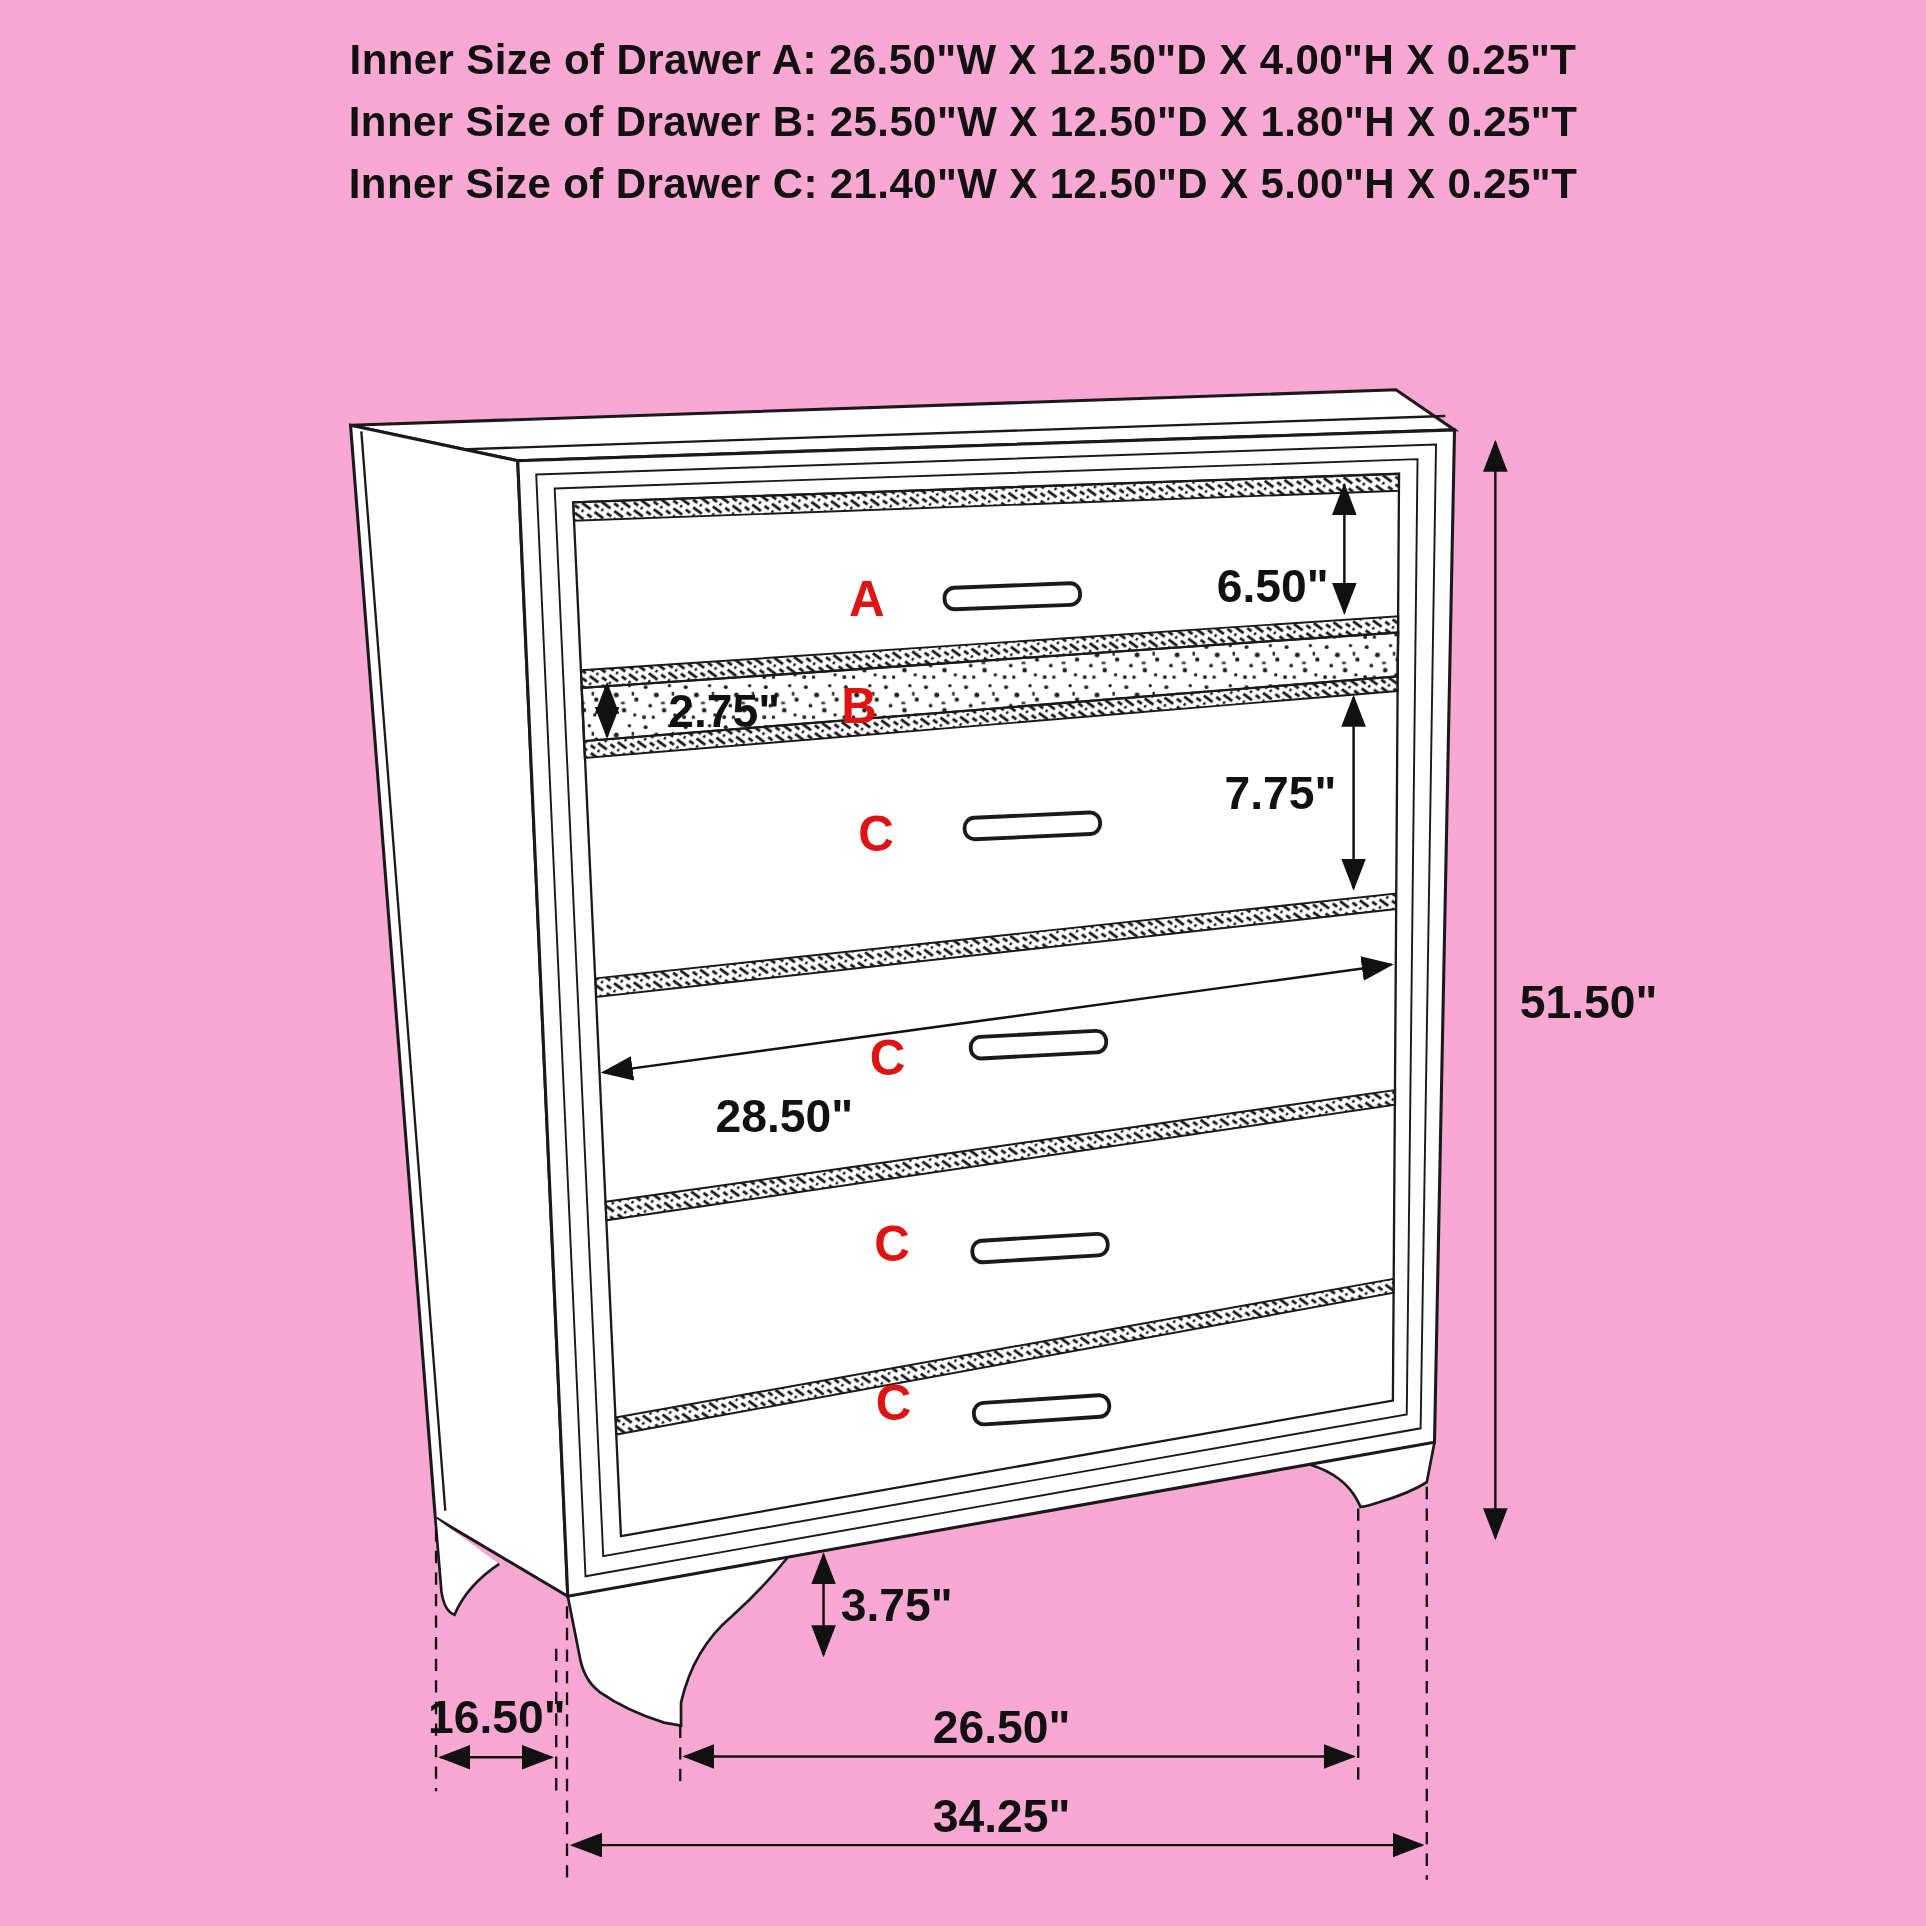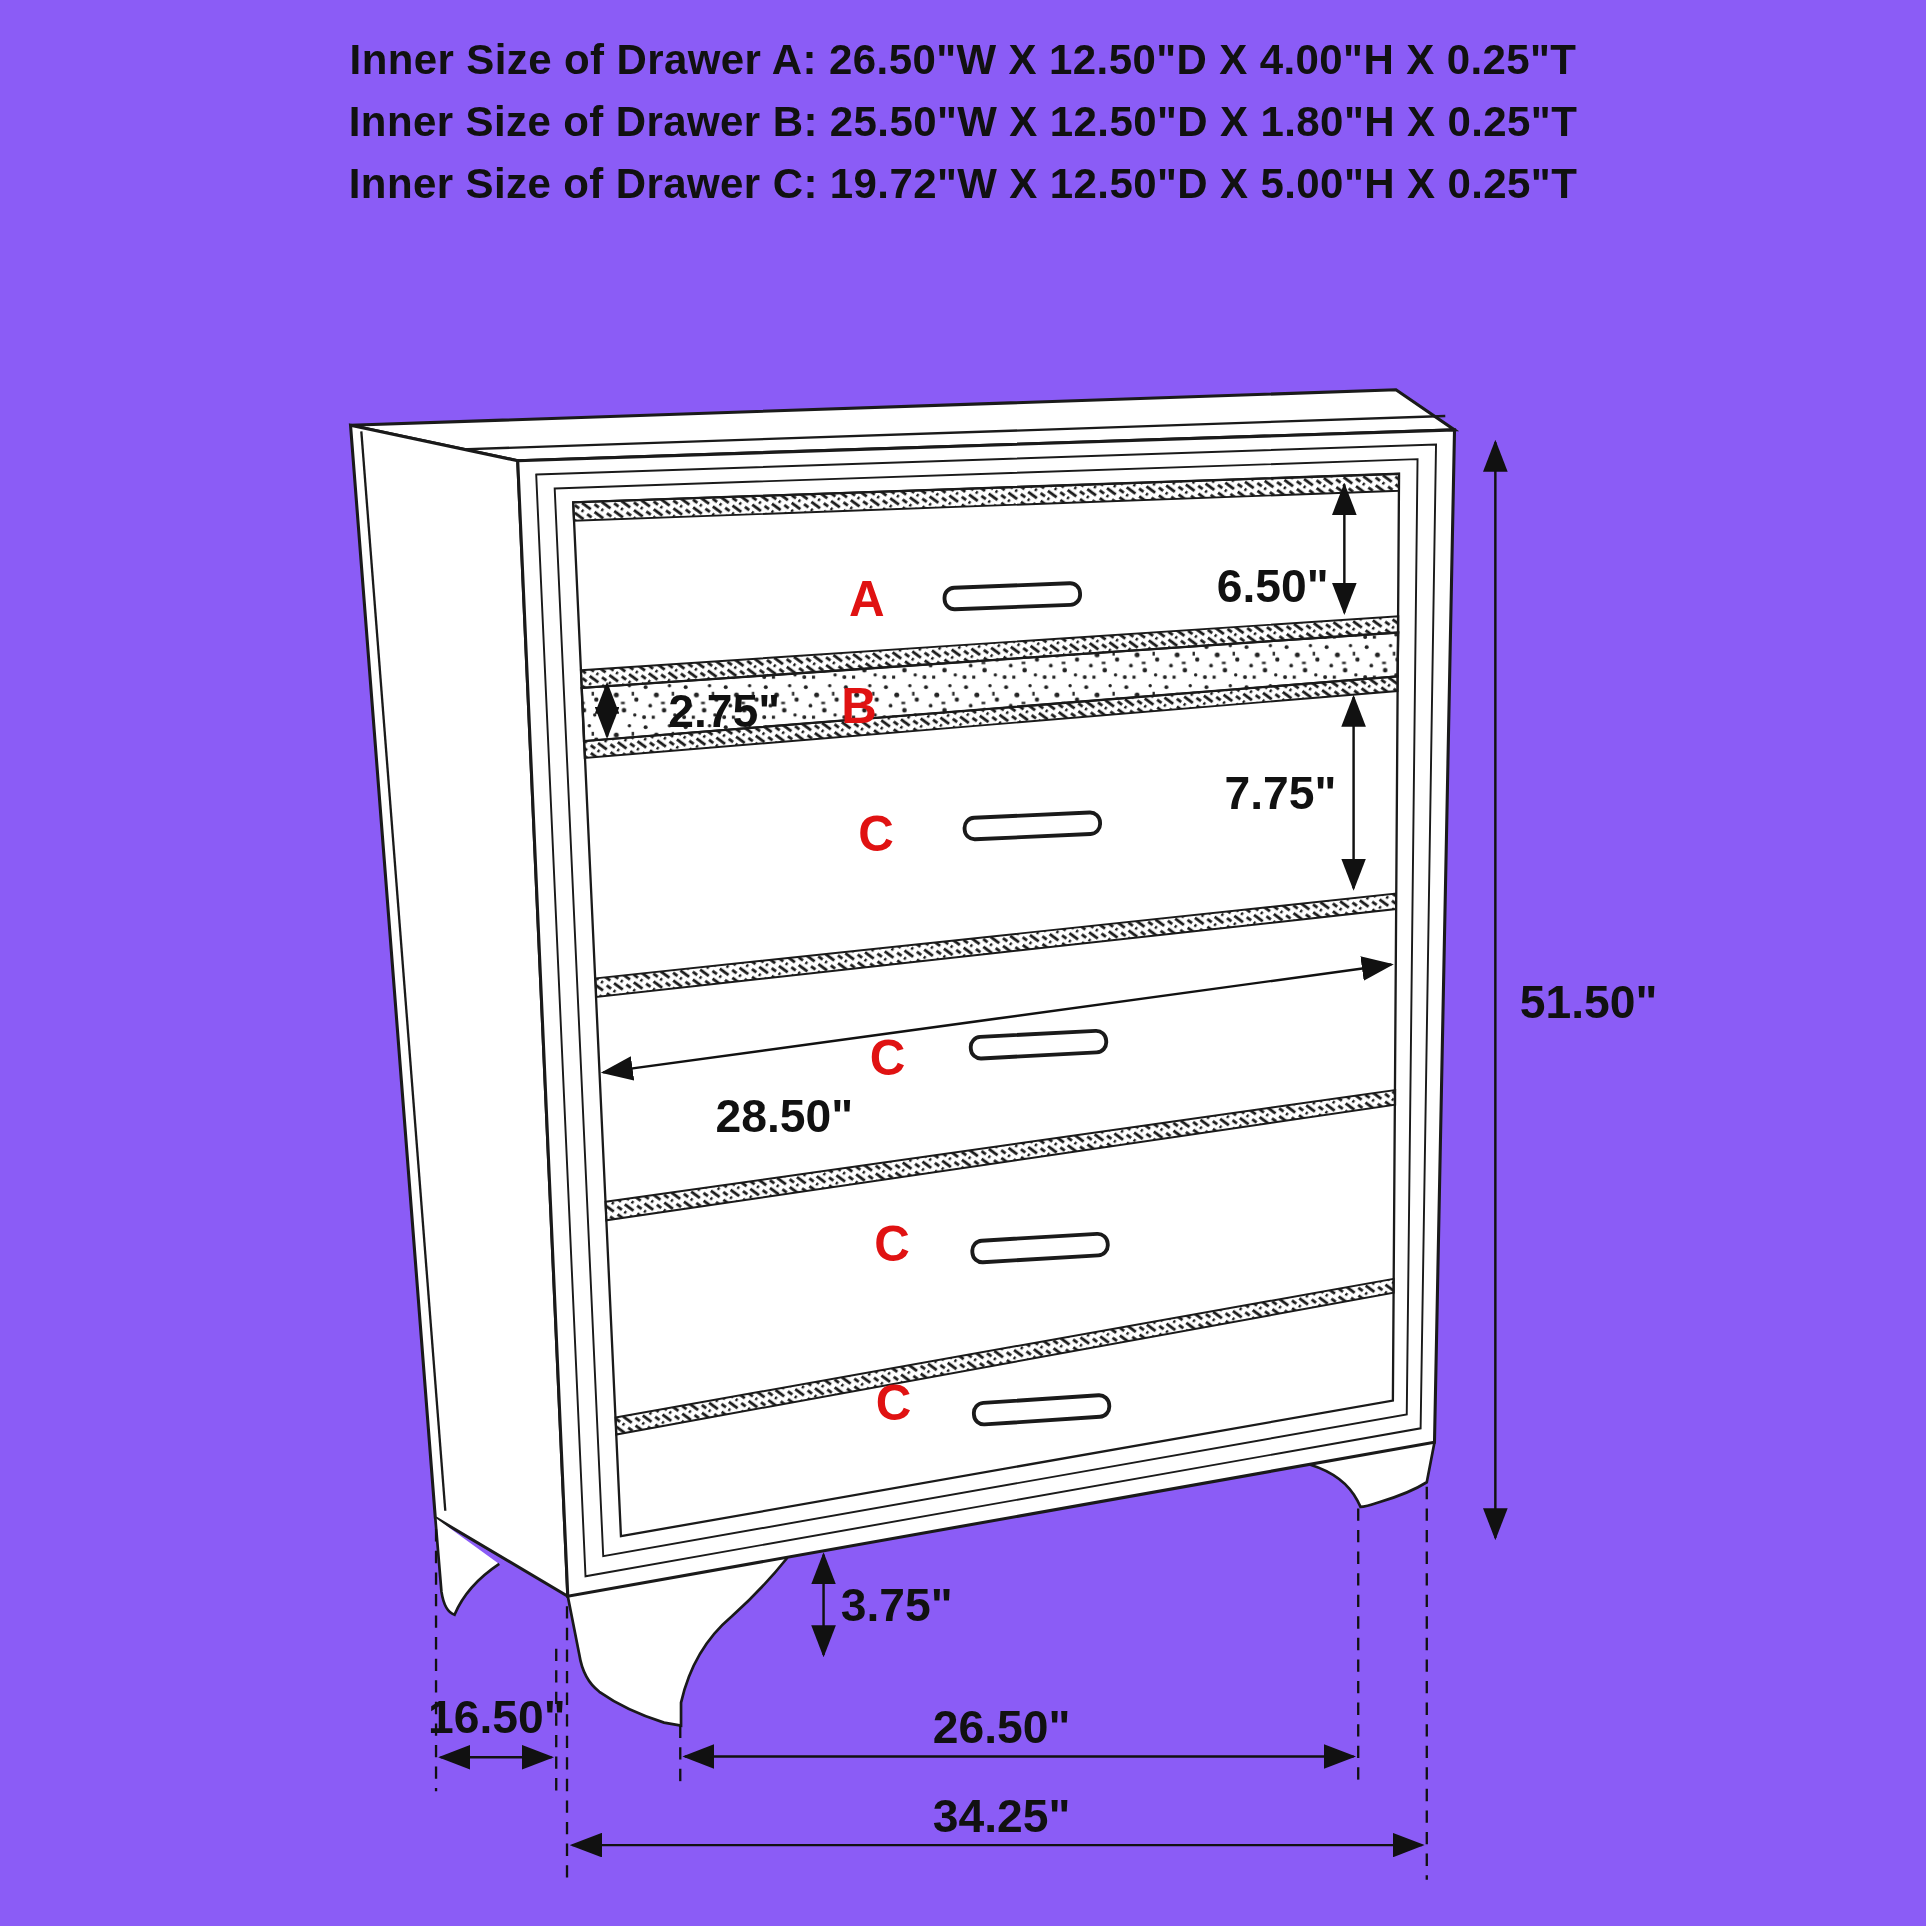--- a/index.html
+++ b/index.html
@@ -4,21 +4,21 @@
 <style>
   html, body {
     margin: 0; padding: 0;
     background: #ffffff;
     font-family: "Liberation Sans", sans-serif;
   }
   #canvas {
     position: relative;
     width: 1926px;
     height: 1926px;
-    background: #8b5cf6;
+    background: #f9a8d4;
     overflow: hidden;
   }
   #header {
     position: absolute;
     top: 29px;
     left: 0;
     width: 1926px;
     text-align: center;
   }
   #header .hline {
@@ -44,21 +44,21 @@
   }
 </style>
 </head>
 <body>
 
 <div id="canvas">
 
   <div id="header">
     <div class="hline">Inner Size of Drawer A: 26.50"W X 12.50"D X 4.00"H X 0.25"T</div>
     <div class="hline">Inner Size of Drawer B: 25.50"W X 12.50"D X 1.80"H X 0.25"T</div>
-    <div class="hline">Inner Size of Drawer C: 19.72"W X 12.50"D X 5.00"H X 0.25"T</div>
+    <div class="hline">Inner Size of Drawer C: 21.40"W X 12.50"D X 5.00"H X 0.25"T</div>
   </div>
 
   <svg width="1926" height="1926" viewBox="0 0 2500 2500" xmlns="http://www.w3.org/2000/svg">
 
     <defs>
       <marker id="ah-end" markerUnits="strokeWidth" markerWidth="13" markerHeight="10" refX="12" refY="5" orient="auto">
         <path d="M0,0 L13,5 L0,10 z" fill="#111111"></path>
       </marker>
       <marker id="ah-start" markerUnits="strokeWidth" markerWidth="13" markerHeight="10" refX="1" refY="5" orient="auto">
         <path d="M13,0 L0,5 L13,10 z" fill="#111111"></path>

